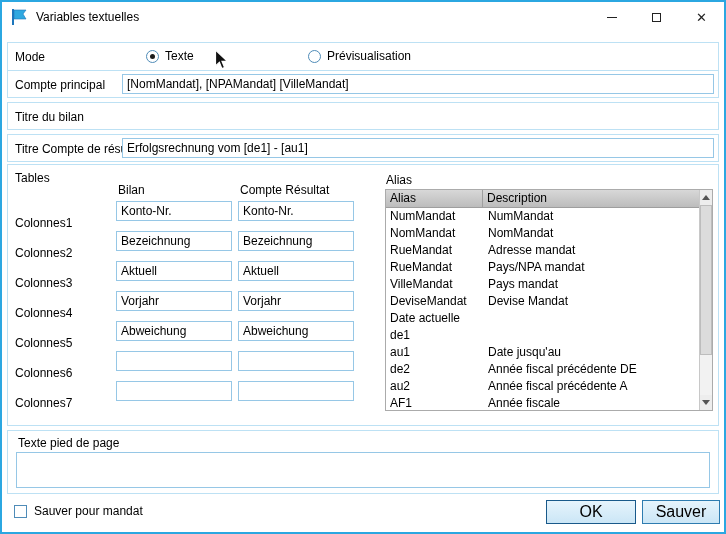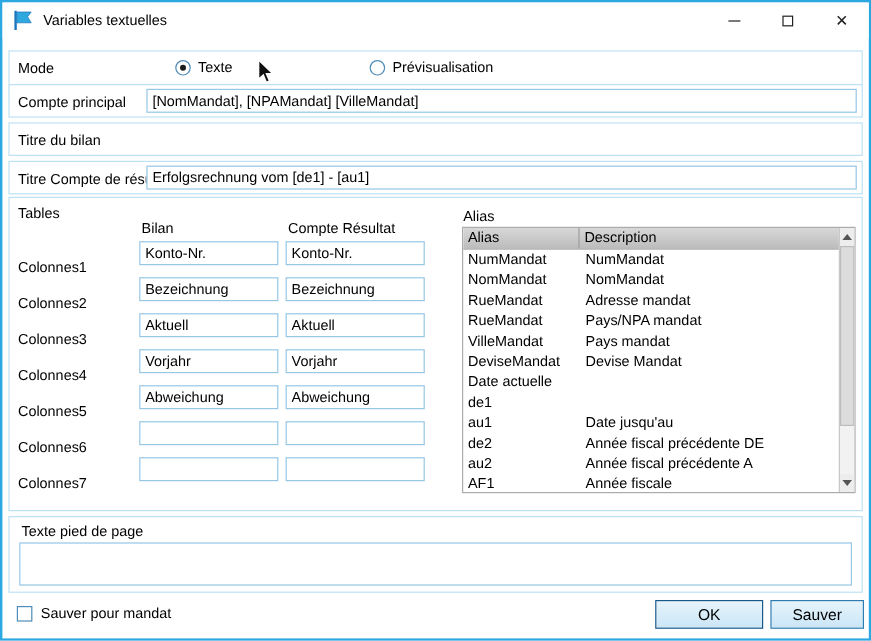--- a/index.html
+++ b/index.html
@@ -55,21 +55,21 @@
   .tri-down { width:0; height:0; border-left:4px solid transparent; border-right:4px solid transparent; border-top:5px solid #555; }
   .sb-thumb { position:absolute; top:15px; left:0; right:0; height:150px; background:#DCDCDC; border:1px solid #BDBDBD; }
   
   .footer-box { left:5px; top:428px; width:712px; height:64px; }
   .footer-box .lbl { left:10px; top:5px; }
   .footer-box textarea { position:absolute; left:8px; top:21px; width:694px; height:36px; border:1px solid #96C7E6; resize:none; font:inherit; }
   
   .checkbox { position:absolute; left:12px; top:503px; width:13px; height:13px; border:1px solid #4F8CB8; background:#fff; }
   .checkbox-label { position:absolute; left:32px; top:503px; line-height:13px; }
   .btn { position:absolute; top:498px; height:24px; display:flex; align-items:center; justify-content:center;
-         background:linear-gradient(#E6F4FC,#CBE6F6); border:1px solid #2E7CB0; font-size:13px; cursor:default; }
+         background:linear-gradient(#E6F4FC,#CBE6F6); border:1px solid #2E7CB0; font-size:16px; cursor:default; }
   .btn-ok { left:544px; width:90px; border-color:#19598A; }
   .btn-cancel { left:640px; width:78px; }
   .cursor { position:absolute; left:212px; top:47px; pointer-events:none; }
 </style>
 </head>
 <body>
 
 <div class="window">
 
   <div class="titlebar">

